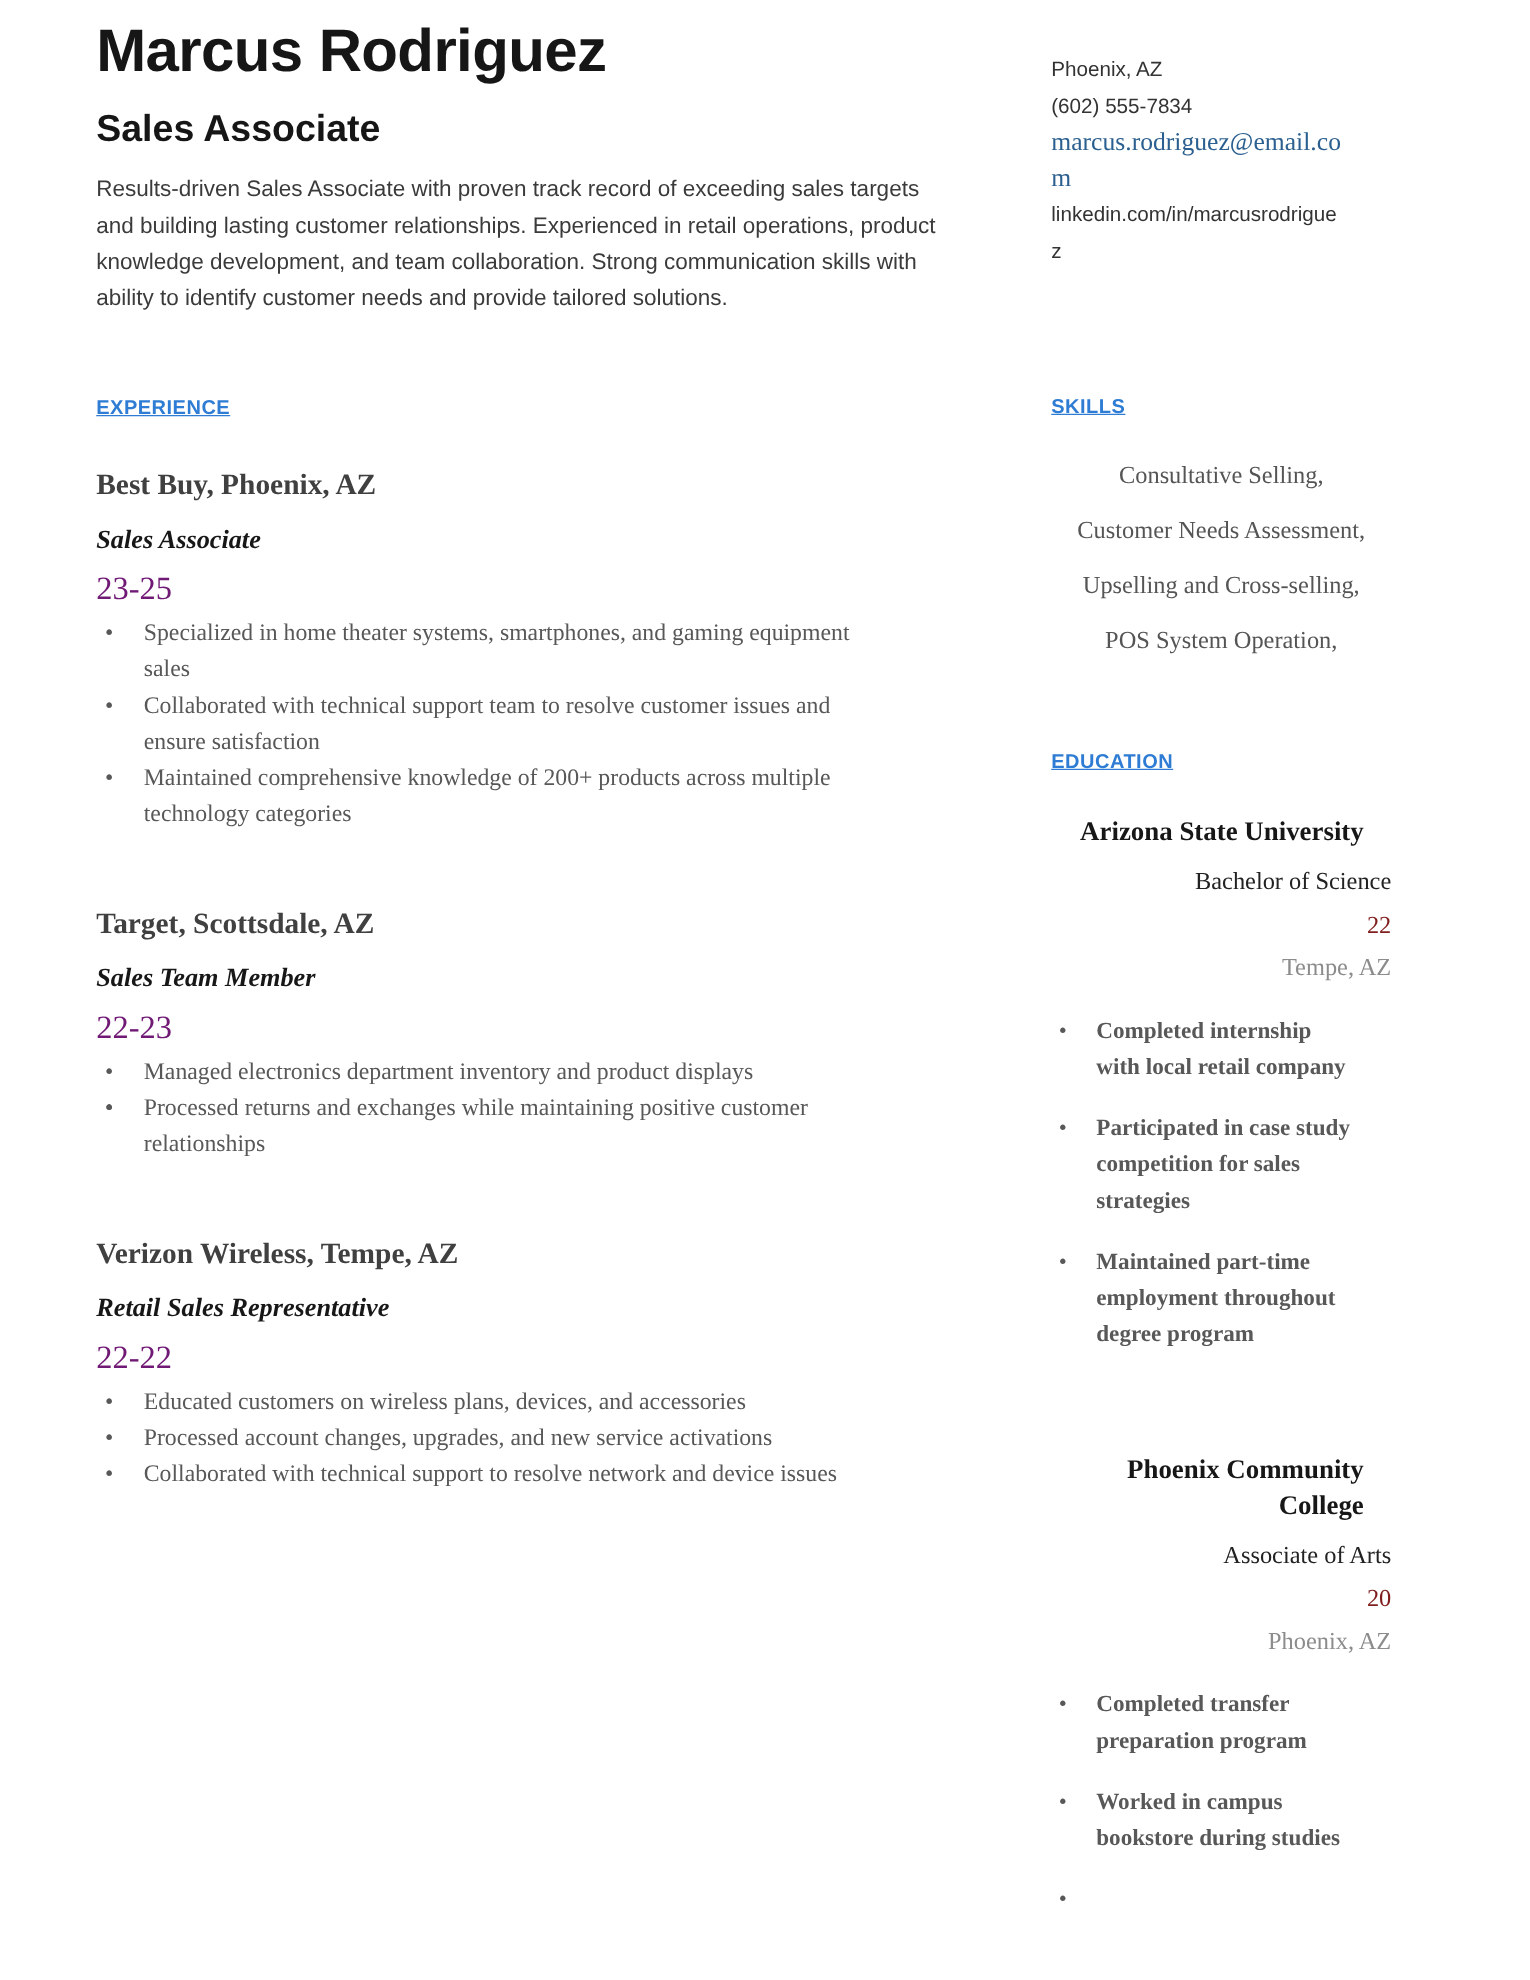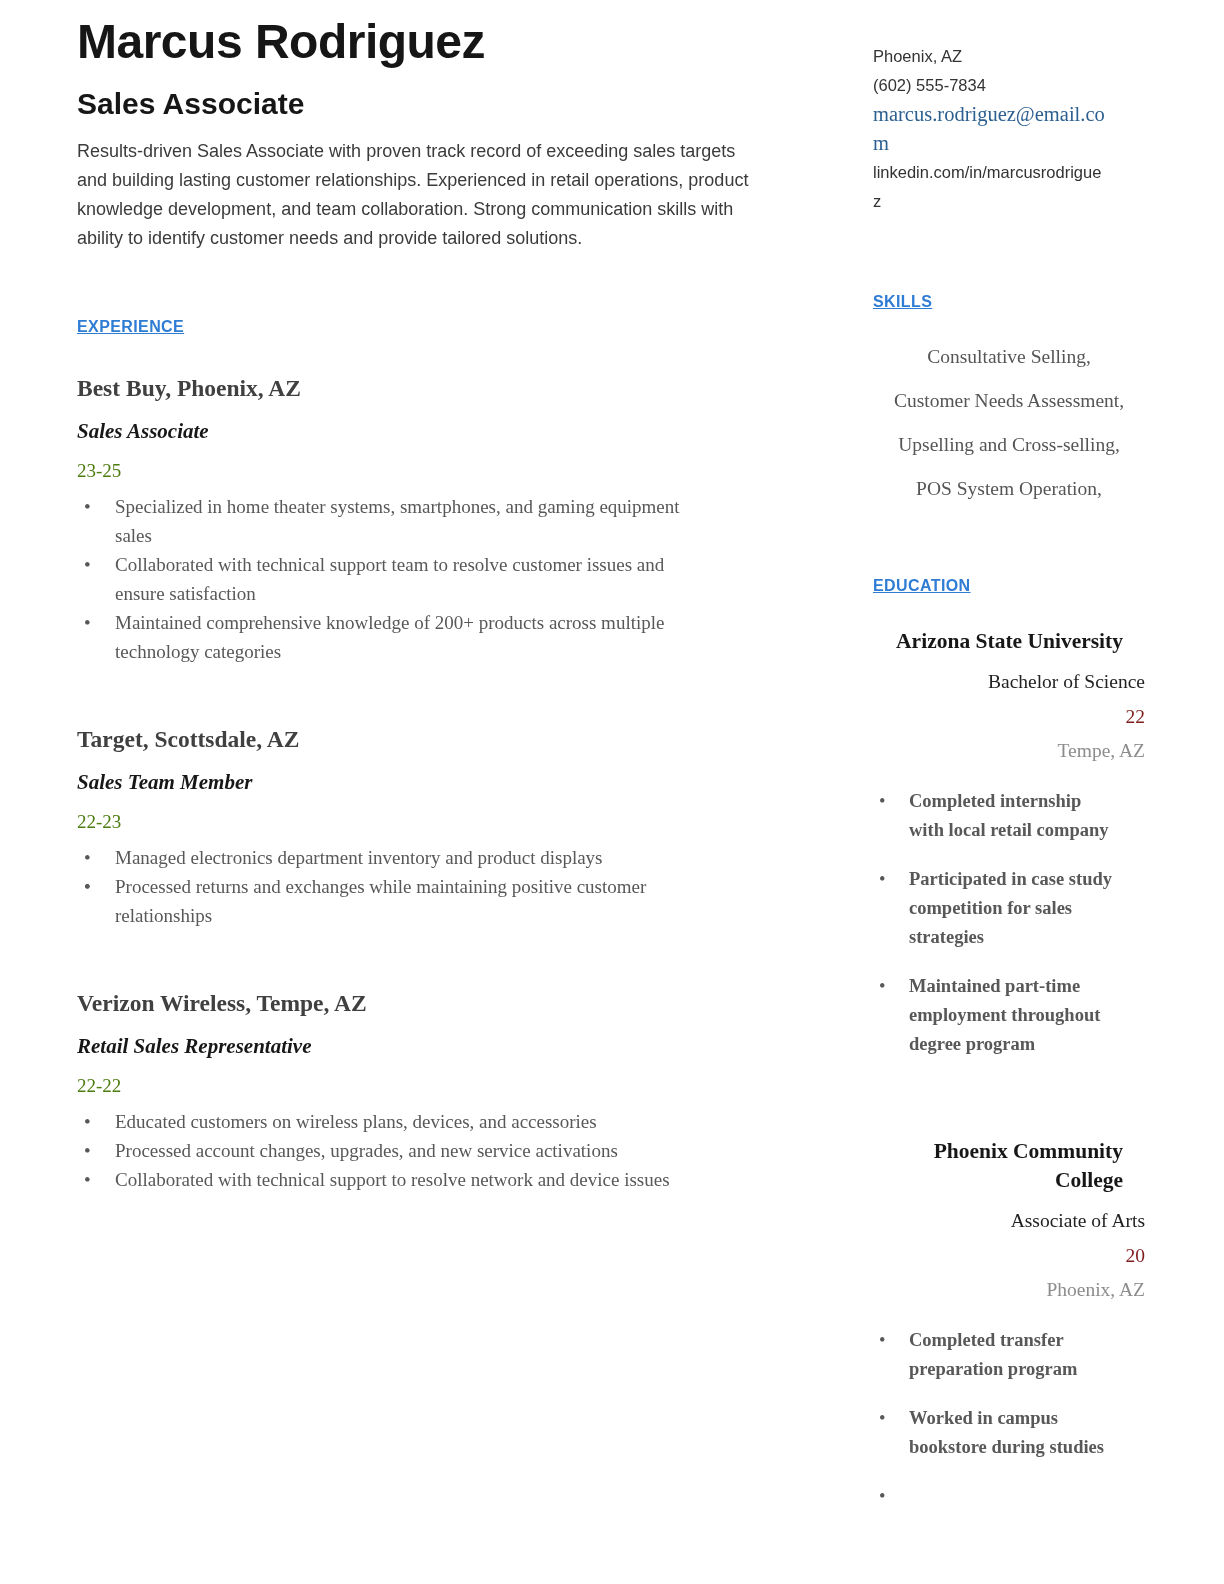--- a/index.html
+++ b/index.html
@@ -11,21 +11,21 @@
     font-family: "Liberation Sans", sans-serif;
     color: #383838;
     -webkit-font-smoothing: antialiased;
   }
   .page {
     width: 1224px; height: 1584px;
     padding-left: 77px;
     overflow: hidden;
     position: relative;
   }
-  .grid { display: flex; gap: 32px; }
+  .grid { display: flex; }
   .col-left  { width: 708px; flex: none; }
   .col-right { width: 272px; flex: none; margin-left: 56px; }
 
   
   .name {
     margin: 18px 0 0;
     font-size: 48px; line-height: 48px;
     font-weight: bold; letter-spacing: -0.5px;
     color: #161616;
   }
@@ -57,21 +57,21 @@
   
   .section-label {
     margin: 0;
     font-size: 16px; line-height: 20px;
     font-weight: bold; letter-spacing: 0.4px;
     color: #2e7cd4;
     text-transform: uppercase;
     text-decoration: underline;
   }
   .experience-section { margin-top: 64px; }
-  .skills-section     { margin-top: 76px; }
+  .skills-section     { margin-top: 100px; }
   .education-section  { margin-top: 73px; }
 
   
   .serif { font-family: "Liberation Serif", "DejaVu Serif", serif; text-align: right; }
 
   
   .job { margin-top: 36px; }
   .job + .job { margin-top: 58px; }
   .company {
     margin: 0;
@@ -81,22 +81,22 @@
   }
   .job-title {
     margin: 15px 0 0;
     font-family: "Liberation Serif", "DejaVu Serif", serif;
     font-size: 21px; line-height: 27px;
     font-weight: bold; font-style: italic; color: #171717;
   }
   .dates {
     margin: 14px 0 0;
     font-family: "Liberation Serif", "DejaVu Serif", serif;
-    font-size: 19px; line-height: 24px;
-    color: #4d7c0f;
+    font-size: 26px; line-height: 24px;
+    color: #701a75;
   }
   .blist {
     list-style: none;
     margin: 9px 0 0; padding: 0;
     width: 638px;
     font-family: "Liberation Serif", "DejaVu Serif", serif;
     font-size: 19px; line-height: 29px;
     color: #585858;
   }
   .blist li { position: relative; padding-left: 38px; }

